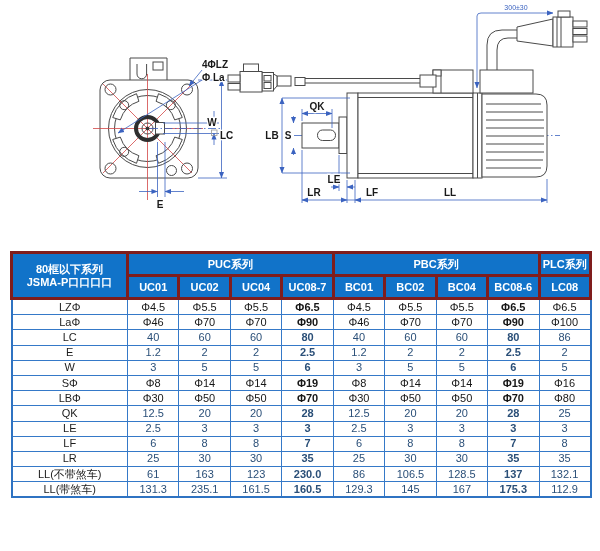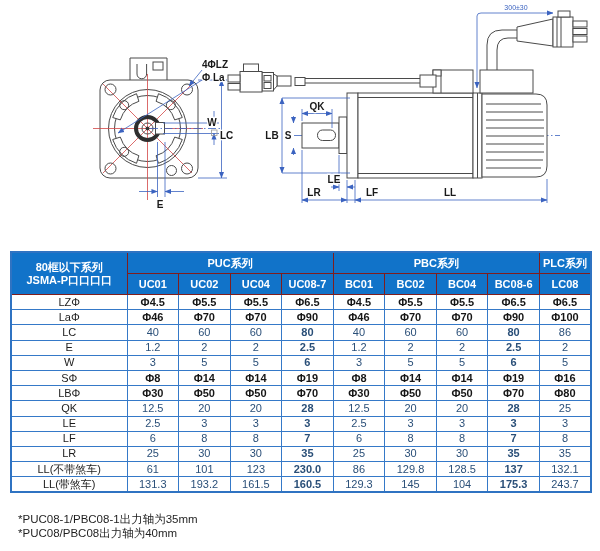--- a/index.html
+++ b/index.html
@@ -13,27 +13,27 @@
   .cl{stroke:#3b63c0;stroke-width:0.8;fill:none;stroke-dasharray:8,2.5,1.5,2.5;}
   .red{stroke:#d24545;stroke-width:0.8;fill:none;}
   .lbl{font-family:"Liberation Sans",sans-serif;font-size:10px;font-weight:bold;fill:#191919;
        paint-order:stroke;stroke:#ffffff;stroke-width:2.5px;}
   .lblsm{font-family:"Liberation Sans",sans-serif;font-size:7px;fill:#3b63c0;
        paint-order:stroke;stroke:#ffffff;stroke-width:2px;}
 
   table.spec{position:absolute;left:10px;top:251px;width:582px;border-collapse:collapse;
        table-layout:fixed;font-size:11px;border:2px solid #2f73c2;}
   table.spec col.c0{width:116px;}
-  table.spec th{background:#1173c9;color:#fff;font-weight:bold;border:1px solid #7f1d1d;
+  table.spec th{background:#1173c9;color:#fff;font-weight:bold;border:3px solid #7f1d1d;
        padding:0;height:20px;line-height:1.1;}
   table.spec th.corner{font-size:11px;}
   table.spec td{border:1px solid #3579c8;text-align:center;vertical-align:middle;
        padding:0;height:14.2px;line-height:1;color:#2a4f78;}
   table.spec td.rowlabel{color:#1c1c1c;}
-  table.spec tr.phi td:not(.rowlabel){color:#161616;font-weight:bold;}
+  table.spec tr.phi td:not(.rowlabel){color:#161616;}
   table.spec td.emph{font-weight:bold;}
   .footnotes{position:absolute;left:18px;top:512px;font-size:11.5px;line-height:14px;
        color:#1f1f1f;}
 </style>
 </head>
 <body>
 
 <div class="page">
 
   <svg width="600" height="248" viewBox="0 0 600 248">
@@ -366,42 +366,38 @@
           <td class="emph">35</td>
           <td>25</td>
           <td>30</td>
           <td>30</td>
           <td class="emph">35</td>
           <td>35</td>
         </tr>
         <tr>
           <td class="rowlabel">LL(不带煞车)</td>
           <td>61</td>
-          <td>101</td>
+          <td>163</td>
           <td>123</td>
           <td class="emph">230.0</td>
           <td>86</td>
-          <td>129.8</td>
+          <td>106.5</td>
           <td>128.5</td>
           <td class="emph">137</td>
           <td>132.1</td>
         </tr>
         <tr>
           <td class="rowlabel">LL(带煞车)</td>
           <td>131.3</td>
-          <td>193.2</td>
+          <td>235.1</td>
           <td>161.5</td>
           <td class="emph">160.5</td>
           <td>129.3</td>
           <td>145</td>
-          <td>104</td>
+          <td>167</td>
           <td class="emph">175.3</td>
-          <td>243.7</td>
+          <td>112.9</td>
         </tr>
       </tbody>
   </table>
 
-  <div class="footnotes">
-    <div>*PUC08-1/PBC08-1出力轴为35mm</div>
-    <div>*PUC08/PBC08出力轴为40mm</div>
-  </div>
 
 </div>
 
 </body></html>

